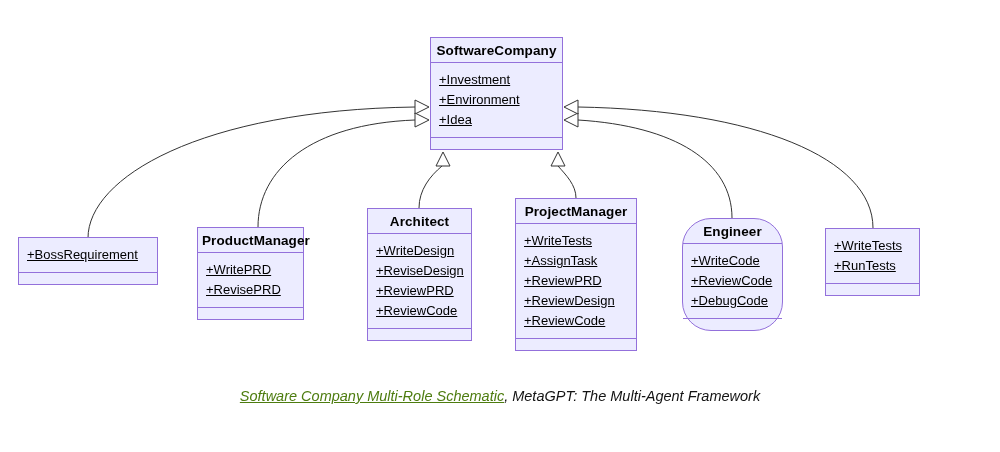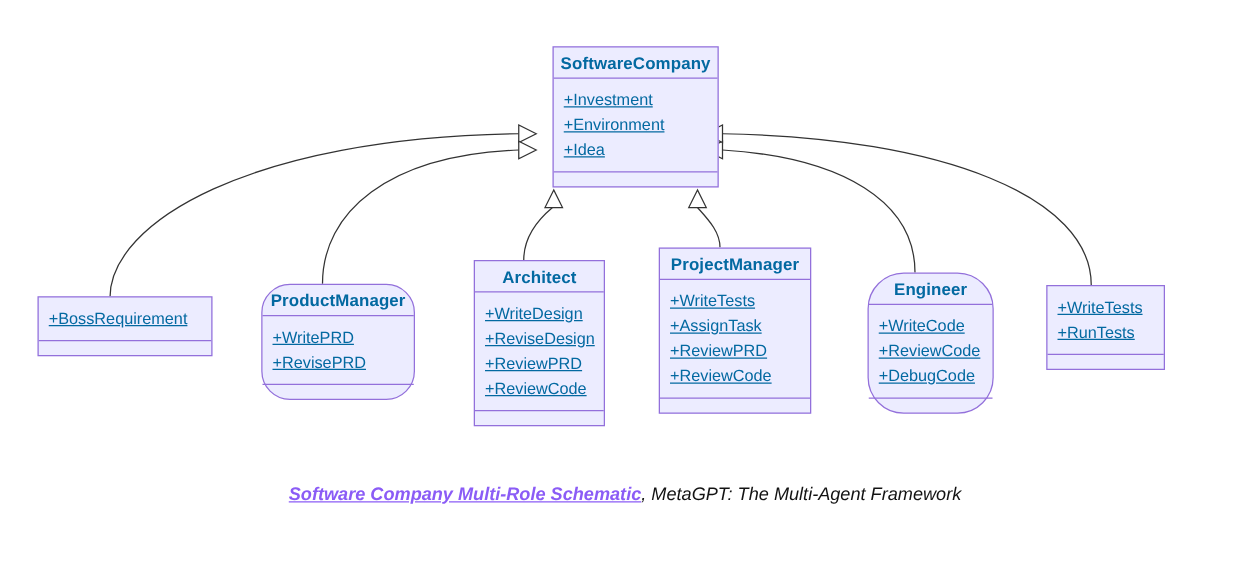--- a/index.html
+++ b/index.html
@@ -19,22 +19,21 @@
     position: absolute;
     left: 0;
     top: 0;
     pointer-events: none;
   }
   .uml-class {
     position: absolute;
     background: #ECECFF;
     border: 1px solid #9370DB;
     box-sizing: border-box;
-    color: #0369a1;
-    margin-left: 12px;
+    color: #000000;
   }
   .uml-title {
     font-size: 13.5px;
     font-weight: 700;
     text-align: center;
     padding: 5px 4px 4px 4px;
     border-bottom: 1px solid #9370DB;
     letter-spacing: 0.1px;
   }
   .uml-members {
@@ -53,24 +52,23 @@
     position: absolute;
     left: 0;
     right: 0;
     top: 388px;
     text-align: center;
     font-size: 14.5px;
     font-style: italic;
     color: #131313;
   }
   .caption a {
-    color: #8b5cf6;
+    color: #4d7c0f;
     text-decoration: underline;
     cursor: pointer;
-    font-weight: bold;
   }
 </style>
 </head>
 <body>
 
 <div class="stage">
 
   <svg class="edges" width="1000" height="452" viewBox="0 0 1000 452">
 
     <path d="M 88 238 C 88 178 200 110 415 107" fill="none" stroke="#333333" stroke-width="1"></path>
@@ -102,21 +100,21 @@
     <div class="uml-footer"></div>
   </div>
 
   <div class="uml-class" style="left:18px; top:237px; width:140px;">
     <ul class="uml-members">
       <li>+BossRequirement</li>
     </ul>
     <div class="uml-footer"></div>
   </div>
 
-  <div class="uml-class" style="left:197px; top:227px; width:123px;border-radius:23px;">
+  <div class="uml-class" style="left:197px; top:227px; width:107px;">
     <div class="uml-title">ProductManager</div>
     <ul class="uml-members">
       <li>+WritePRD</li>
       <li>+RevisePRD</li>
     </ul>
     <div class="uml-footer"></div>
   </div>
 
   <div class="uml-class" style="left:367px; top:208px; width:105px;">
     <div class="uml-title">Architect</div>
@@ -128,20 +126,21 @@
     </ul>
     <div class="uml-footer"></div>
   </div>
 
   <div class="uml-class" style="left:515px; top:198px; width:122px;">
     <div class="uml-title">ProjectManager</div>
     <ul class="uml-members">
       <li>+WriteTests</li>
       <li>+AssignTask</li>
       <li>+ReviewPRD</li>
+      <li>+ReviewDesign</li>
       <li>+ReviewCode</li>
     </ul>
     <div class="uml-footer"></div>
   </div>
 
   <div class="uml-class" style="left:682px; top:218px; width:101px;border-radius:29px;">
     <div class="uml-title">Engineer</div>
     <ul class="uml-members">
       <li>+WriteCode</li>
       <li>+ReviewCode</li>

